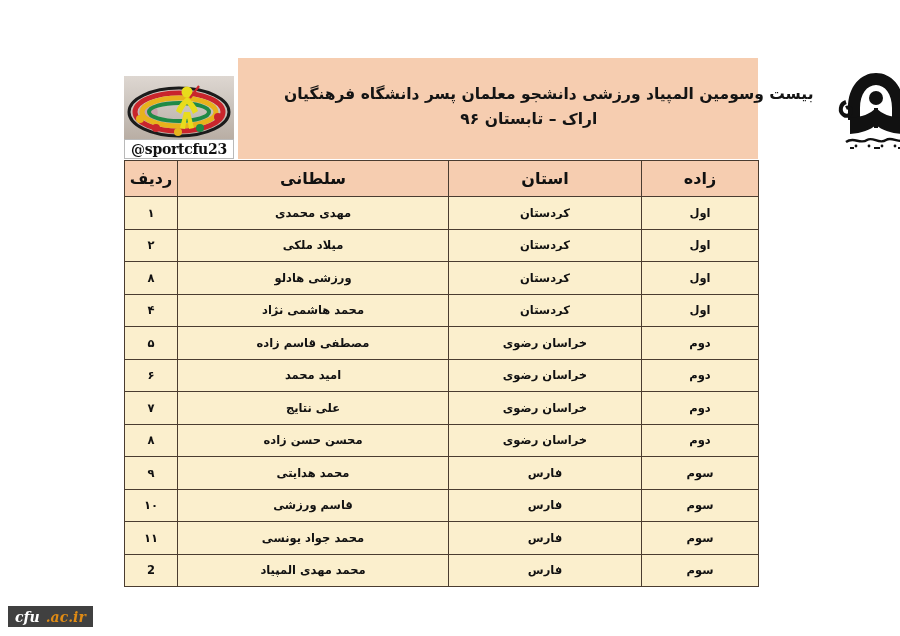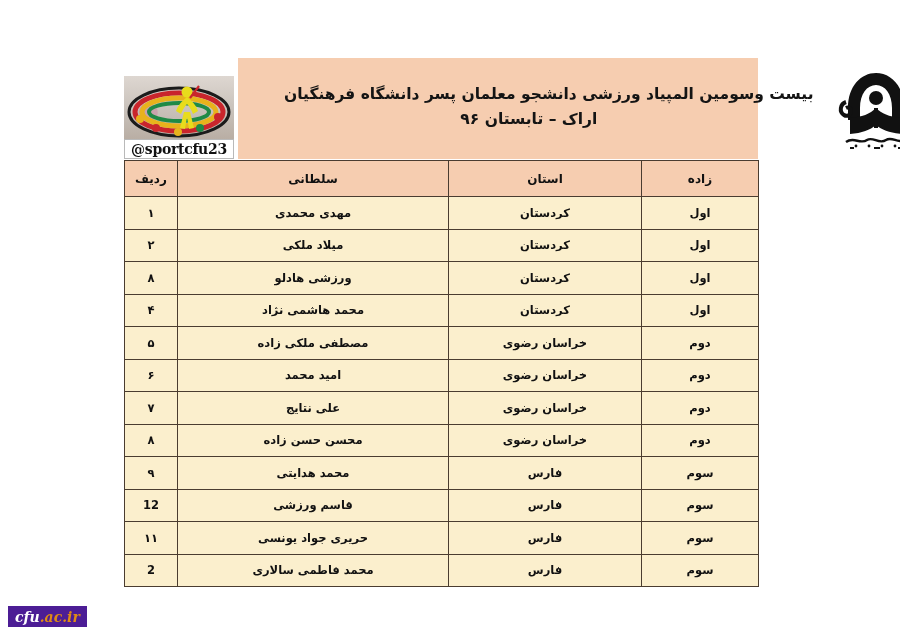--- a/index.html
+++ b/index.html
@@ -143,47 +143,48 @@
     text-align: center;
     color: #111111;
     font-weight: bold;
     padding: 0;
     overflow: hidden;
     white-space: nowrap;
   }
   #results thead th {
     background: #f6cdb0;
     height: 35px;
-    font-size: 12px;
+    font-size: 16px;
   }
   #results tbody td {
     background: #fbefcd;
     height: 31.5px;
     font-size: 11.5px;
   }
   col.c-row  { width: 53px; }
   col.c-ath  { width: 271px; }
   col.c-prov { width: 193px; }
   col.c-rank { width: 117px; }
 
   
   #footer-badge {
     position: absolute;
     left: 8px;
     top: 606px;
     height: 21px;
     padding: 0 7px;
-    background: #4c1d95;
+    background: #404040;
     display: flex;
     align-items: center;
     direction: ltr;
     font-family: "DejaVu Serif", "Liberation Serif", serif;
     font-weight: bold;
     font-style: italic;
     font-size: 14px;
+    gap: 6px;
   }
   #footer-badge .part-name { color: #ffffff; }
   #footer-badge .part-tld  { color: #e08b14; }
 </style>
 </head>
 <body>
 
 <div id="page">
 
   <div id="banner">
@@ -272,21 +273,21 @@
         </tr>
         <tr>
           <td>اول</td>
           <td>کردستان</td>
           <td>محمد هاشمی نژاد</td>
           <td>۴</td>
         </tr>
         <tr>
           <td>دوم</td>
           <td>خراسان رضوی</td>
-          <td>مصطفی ملکی زاده</td>
+          <td>مصطفی قاسم زاده</td>
           <td>۵</td>
         </tr>
         <tr>
           <td>دوم</td>
           <td>خراسان رضوی</td>
           <td>امید محمد</td>
           <td>۶</td>
         </tr>
         <tr>
           <td>دوم</td>
@@ -303,32 +304,32 @@
         <tr>
           <td>سوم</td>
           <td>فارس</td>
           <td>محمد هدایتی</td>
           <td>۹</td>
         </tr>
         <tr>
           <td>سوم</td>
           <td>فارس</td>
           <td>قاسم ورزشی</td>
-          <td>12</td>
+          <td>۱۰</td>
         </tr>
         <tr>
           <td>سوم</td>
           <td>فارس</td>
-          <td>حریری جواد یونسی</td>
+          <td>محمد جواد یونسی</td>
           <td>۱۱</td>
         </tr>
         <tr>
           <td>سوم</td>
           <td>فارس</td>
-          <td>محمد فاطمی سالاری</td>
+          <td>محمد مهدی المپیاد</td>
           <td>2</td>
         </tr>
       </tbody>
   </table>
 
   <div id="footer-badge">
     <span class="part-name">cfu</span>
     <span class="part-tld">.ac.ir</span>
   </div>
 

